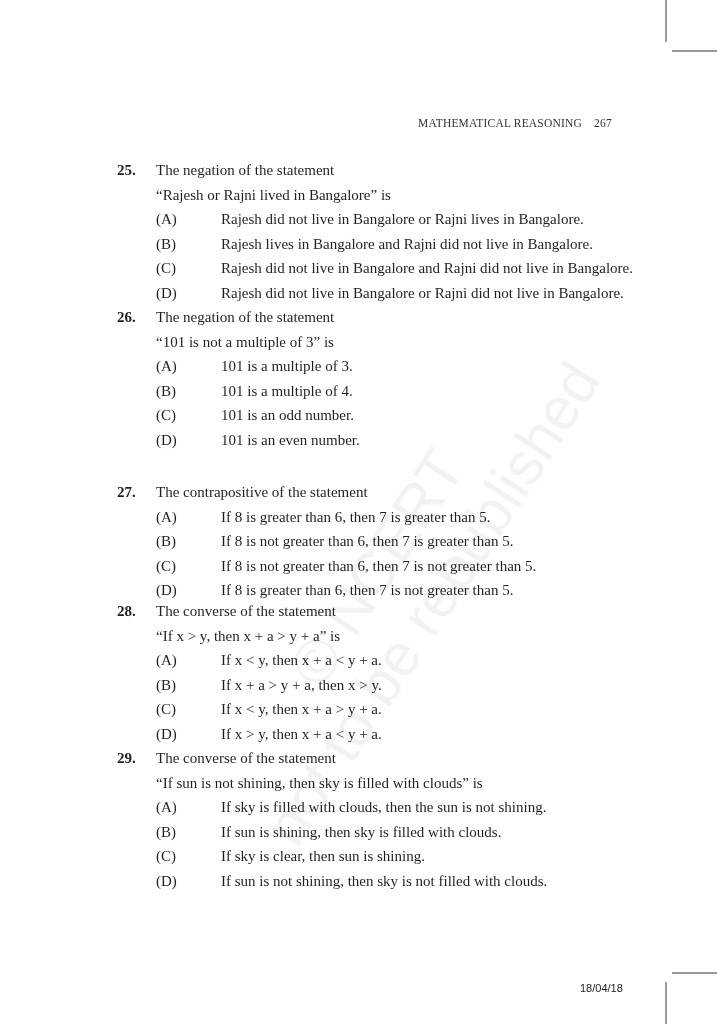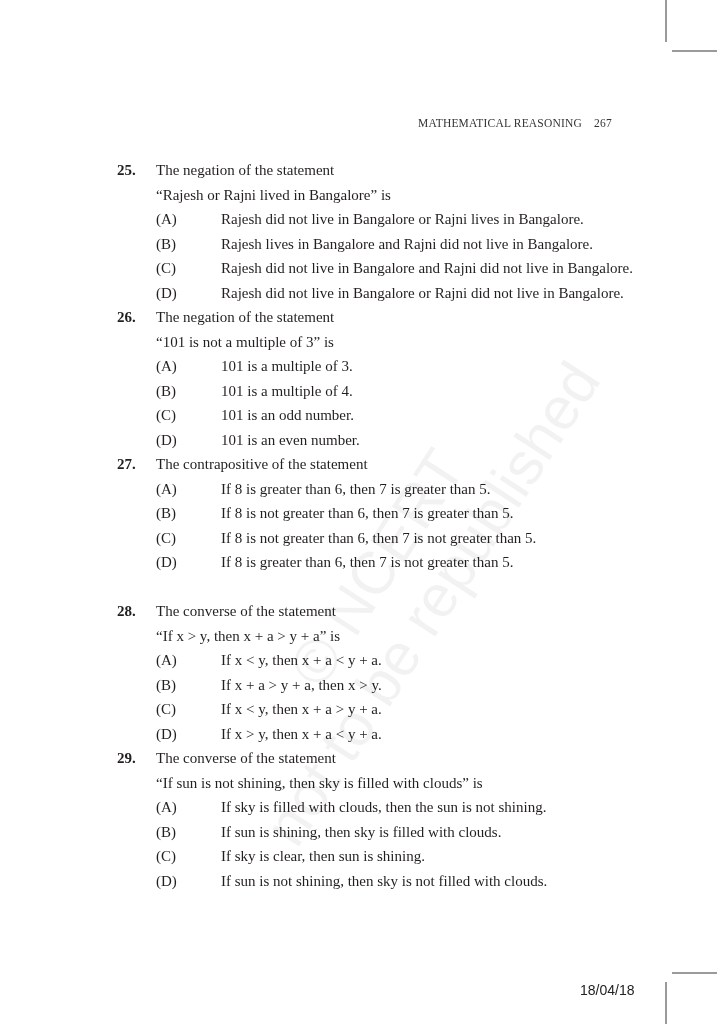--- a/index.html
+++ b/index.html
@@ -10,21 +10,21 @@
   .header .pg { margin-left:12px; }
   .watermark { position:absolute; left:95px; top:520px; width:620px; transform:rotate(-57deg); transform-origin:center;
                font-family:"Liberation Sans","DejaVu Sans",sans-serif; font-size:60px; color:rgba(0,0,0,0.05);
                line-height:1.1; text-align:center; pointer-events:none; white-space:nowrap; }
   .q { position:absolute; left:93px; font-size:15px;margin-left:24px; }
   .row { height:24.5px; line-height:24.5px; position:relative; white-space:nowrap; }
   .num { position:absolute; left:0; font-weight:bold; }
   .stem { position:absolute; left:39px; }
   .opt-l { position:absolute; left:39px; }
   .opt-t { position:absolute; left:104px; }
-  .footer-date { position:absolute; left:580px; top:982px; font-family:"Liberation Sans","DejaVu Sans",sans-serif; font-size:14px; color:#222; }
+  .footer-date { position:absolute; left:580px; top:982px; font-family:"Liberation Sans","DejaVu Sans",sans-serif; font-size:11px; color:#222; }
 </style>
 </head>
 <body>
 
 <div class="crop" style="left:665px;top:0;width:1.5px;height:42px;"></div>
 <div class="crop" style="left:672px;top:50px;width:45px;height:1.5px;"></div>
 <div class="crop" style="left:672px;top:972px;width:45px;height:1.5px;"></div>
 <div class="crop" style="left:665px;top:982px;width:1.5px;height:42px;"></div>
 
 <div class="header">
@@ -81,21 +81,21 @@
   <div class="row">
       <span class="opt-l">(C)</span>
       <span class="opt-t">101 is an odd number.</span>
     </div>
   <div class="row">
       <span class="opt-l">(D)</span>
       <span class="opt-t">101 is an even number.</span>
     </div>
 </div>
 
-<div class="q" style="top:452px;width:560px;text-align:right;">
+<div class="q" style="top:480px;width:560px;text-align:right;">
   <div class="row">
       <span class="num">27.</span>
       <span class="stem">The contrapositive of the statement</span>
     </div>
   <div class="row">
       <span class="opt-l">(A)</span>
       <span class="opt-t">If 8 is greater than 6, then 7 is greater than 5.</span>
     </div>
   <div class="row">
       <span class="opt-l">(B)</span>

